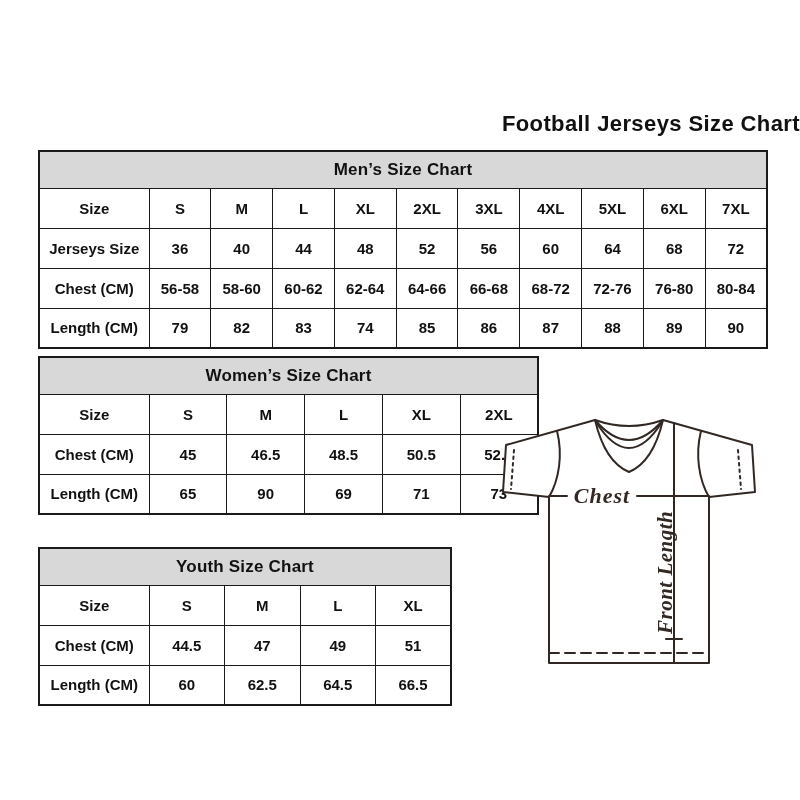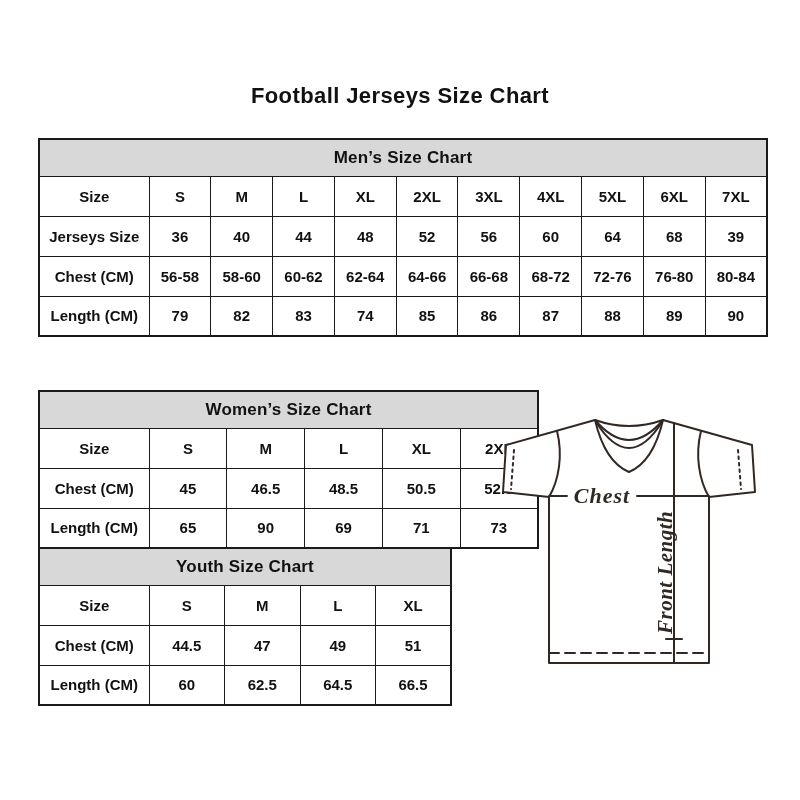--- a/index.html
+++ b/index.html
@@ -6,22 +6,22 @@
   html,body { width:800px; height:800px; }
   body {
     position:relative;
     background:#ffffff;
     font-family:"Liberation Sans", sans-serif;
     color:var(--text, #111);
     overflow:hidden;
   }
   .page-title {
     position:absolute;
-    top:83px; left:0; width:800px;
-    text-align:center;
+    top:111px; left:0; width:800px;
+    text-align:right;
     font-size:22px;
     font-weight:bold;
     letter-spacing:0.4px;
     color:var(--text,#111);
   }
   table.size-table {
     position:absolute;
     border-collapse:collapse;
     table-layout:fixed;
     background:#fff;
@@ -36,22 +36,22 @@
     height:40px;
     padding:0 2px;
     color:var(--text,#111);
   }
   table.size-table td.table-title-cell {
     background:var(--table-header-bg,#d8d8d8);
     font-size:17px;
     height:37px;
     letter-spacing:0.2px;
   }
-  #mens-table   { left:38px; top:138px; width:730px; }
-  #womens-table { left:38px; top:390px; width:501px; }
+  #mens-table   { left:38px; top:150px; width:730px; }
+  #womens-table { left:38px; top:356px; width:501px; }
   #youth-table  { left:38px; top:547px; width:414px; }
   .jersey-wrap {
     position:absolute;
     left:491px; top:410px;
     width:270px; height:260px;text-decoration:underline;
   }
   .jersey-line {
     fill:none;
     stroke:var(--jersey-outline,#322823);
     stroke-width:2;
@@ -108,21 +108,21 @@
         <td>Jerseys Size</td>
         <td>36</td>
         <td>40</td>
         <td>44</td>
         <td>48</td>
         <td>52</td>
         <td>56</td>
         <td>60</td>
         <td>64</td>
         <td>68</td>
-        <td>39</td>
+        <td>72</td>
       </tr>
       <tr>
         <td>Chest (CM)</td>
         <td>56-58</td>
         <td>58-60</td>
         <td>60-62</td>
         <td>62-64</td>
         <td>64-66</td>
         <td>66-68</td>
         <td>68-72</td>

